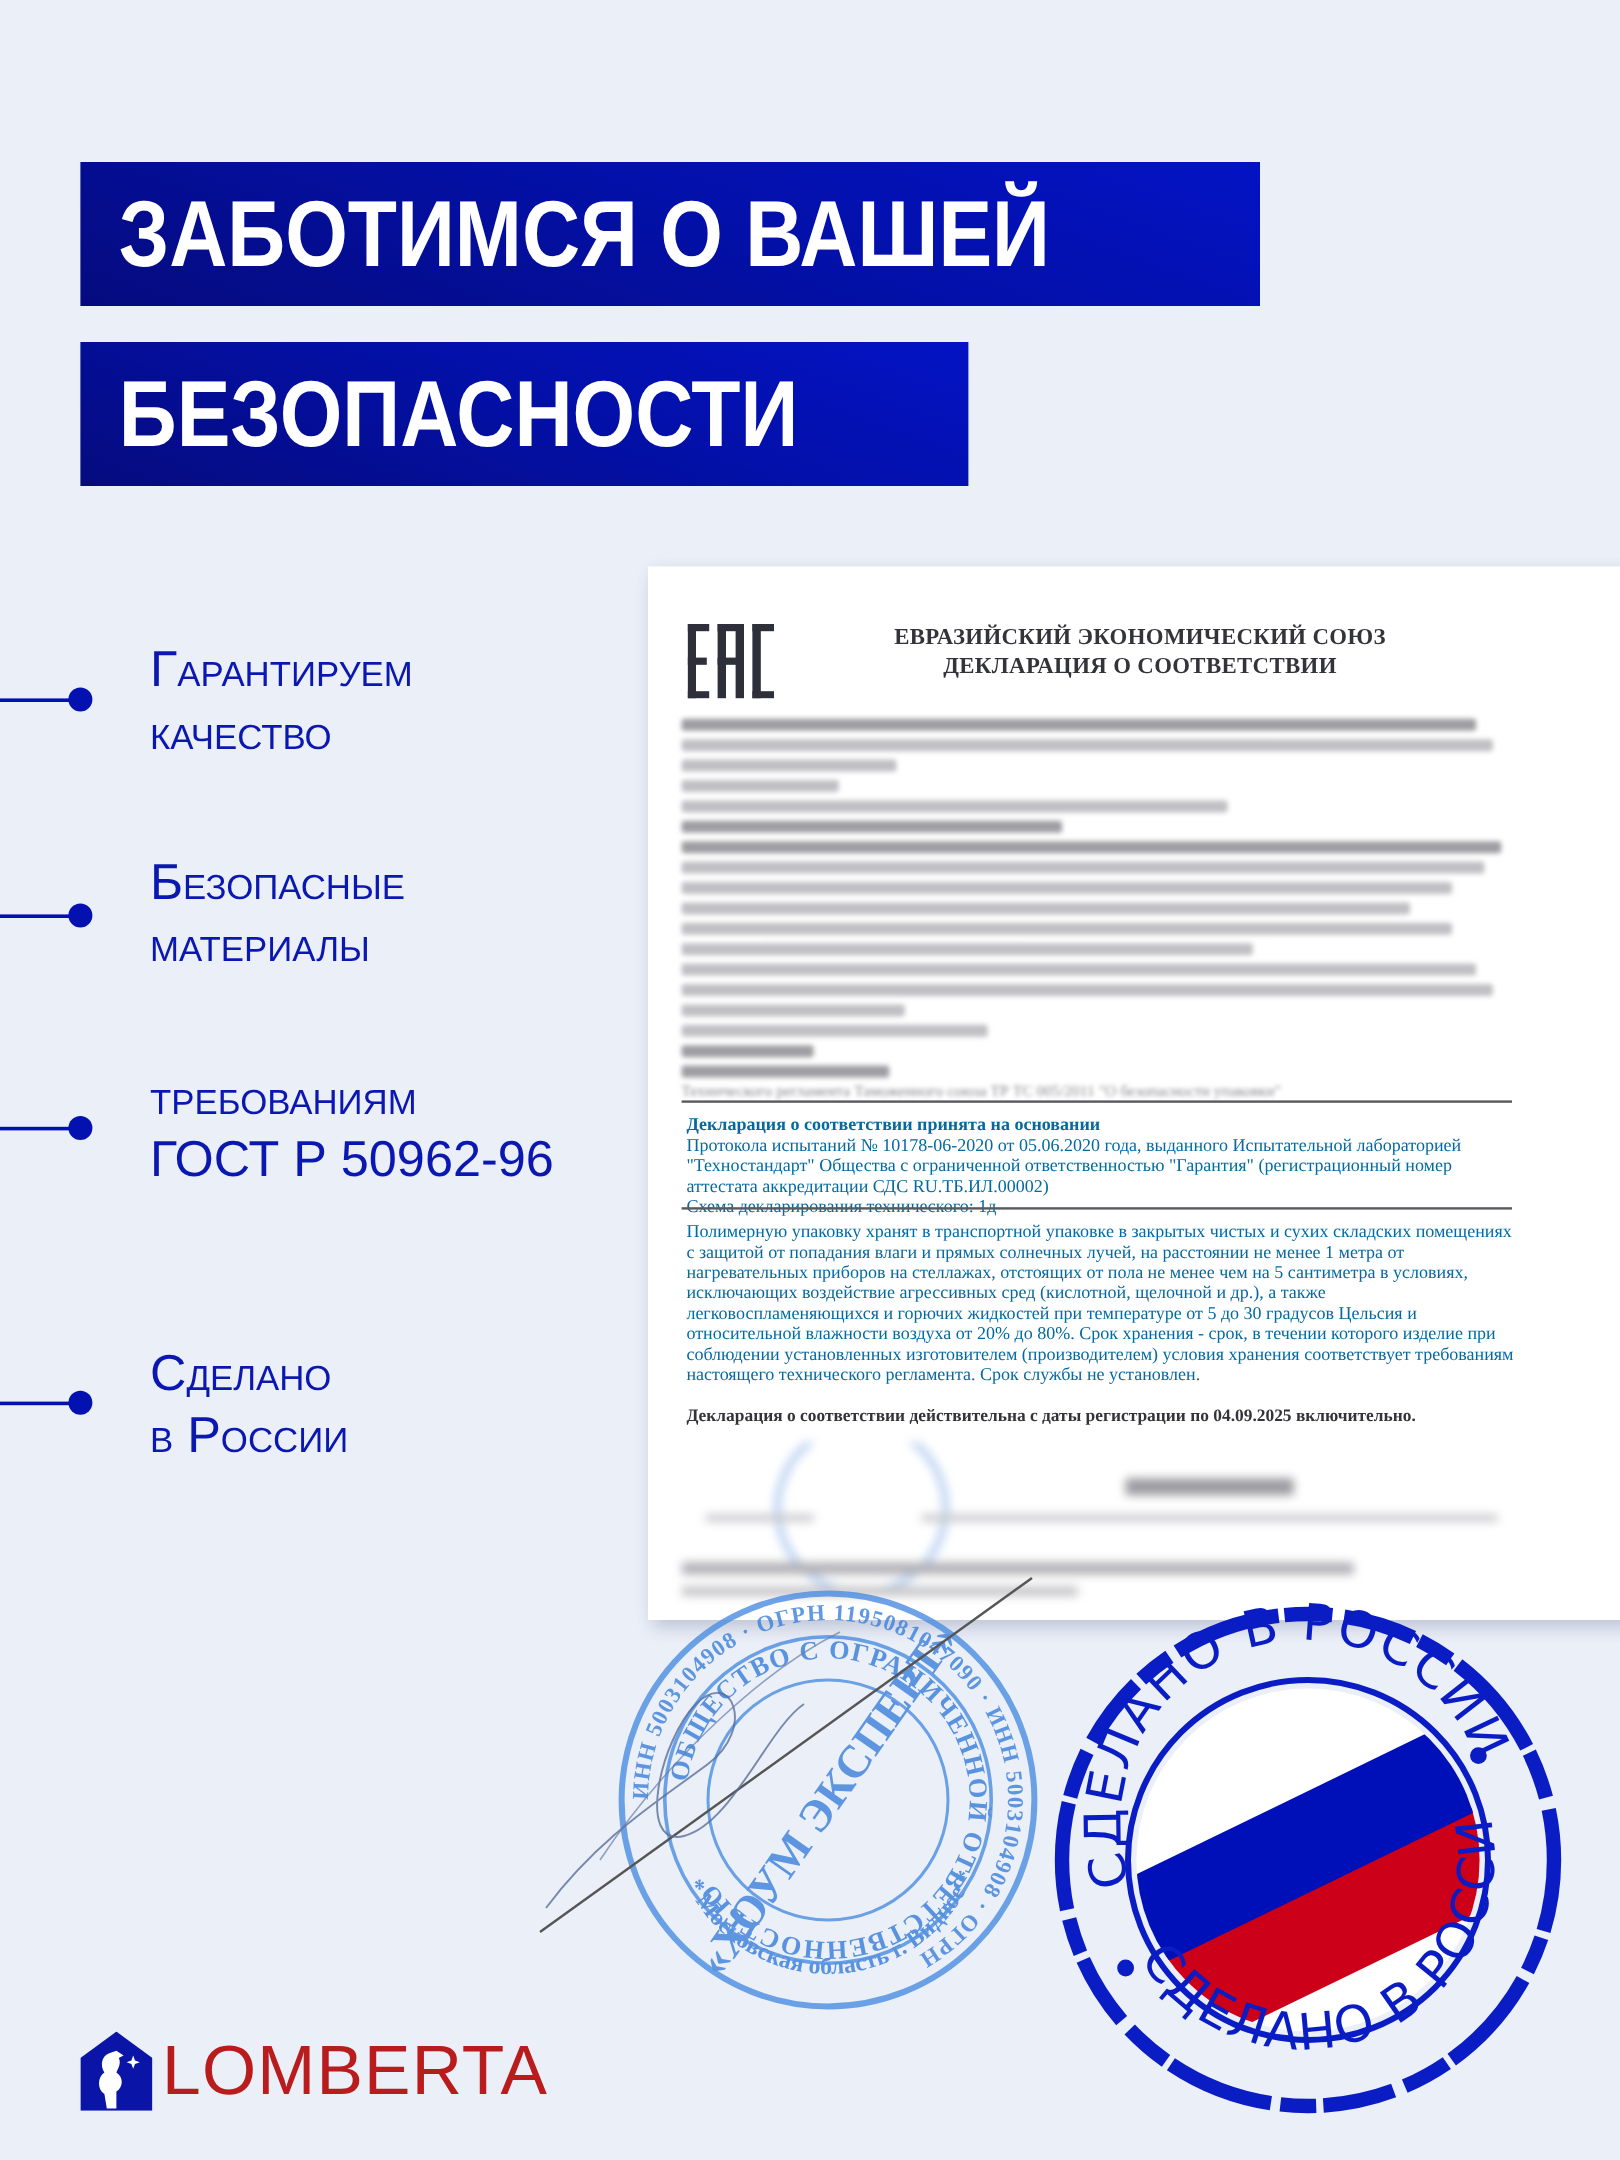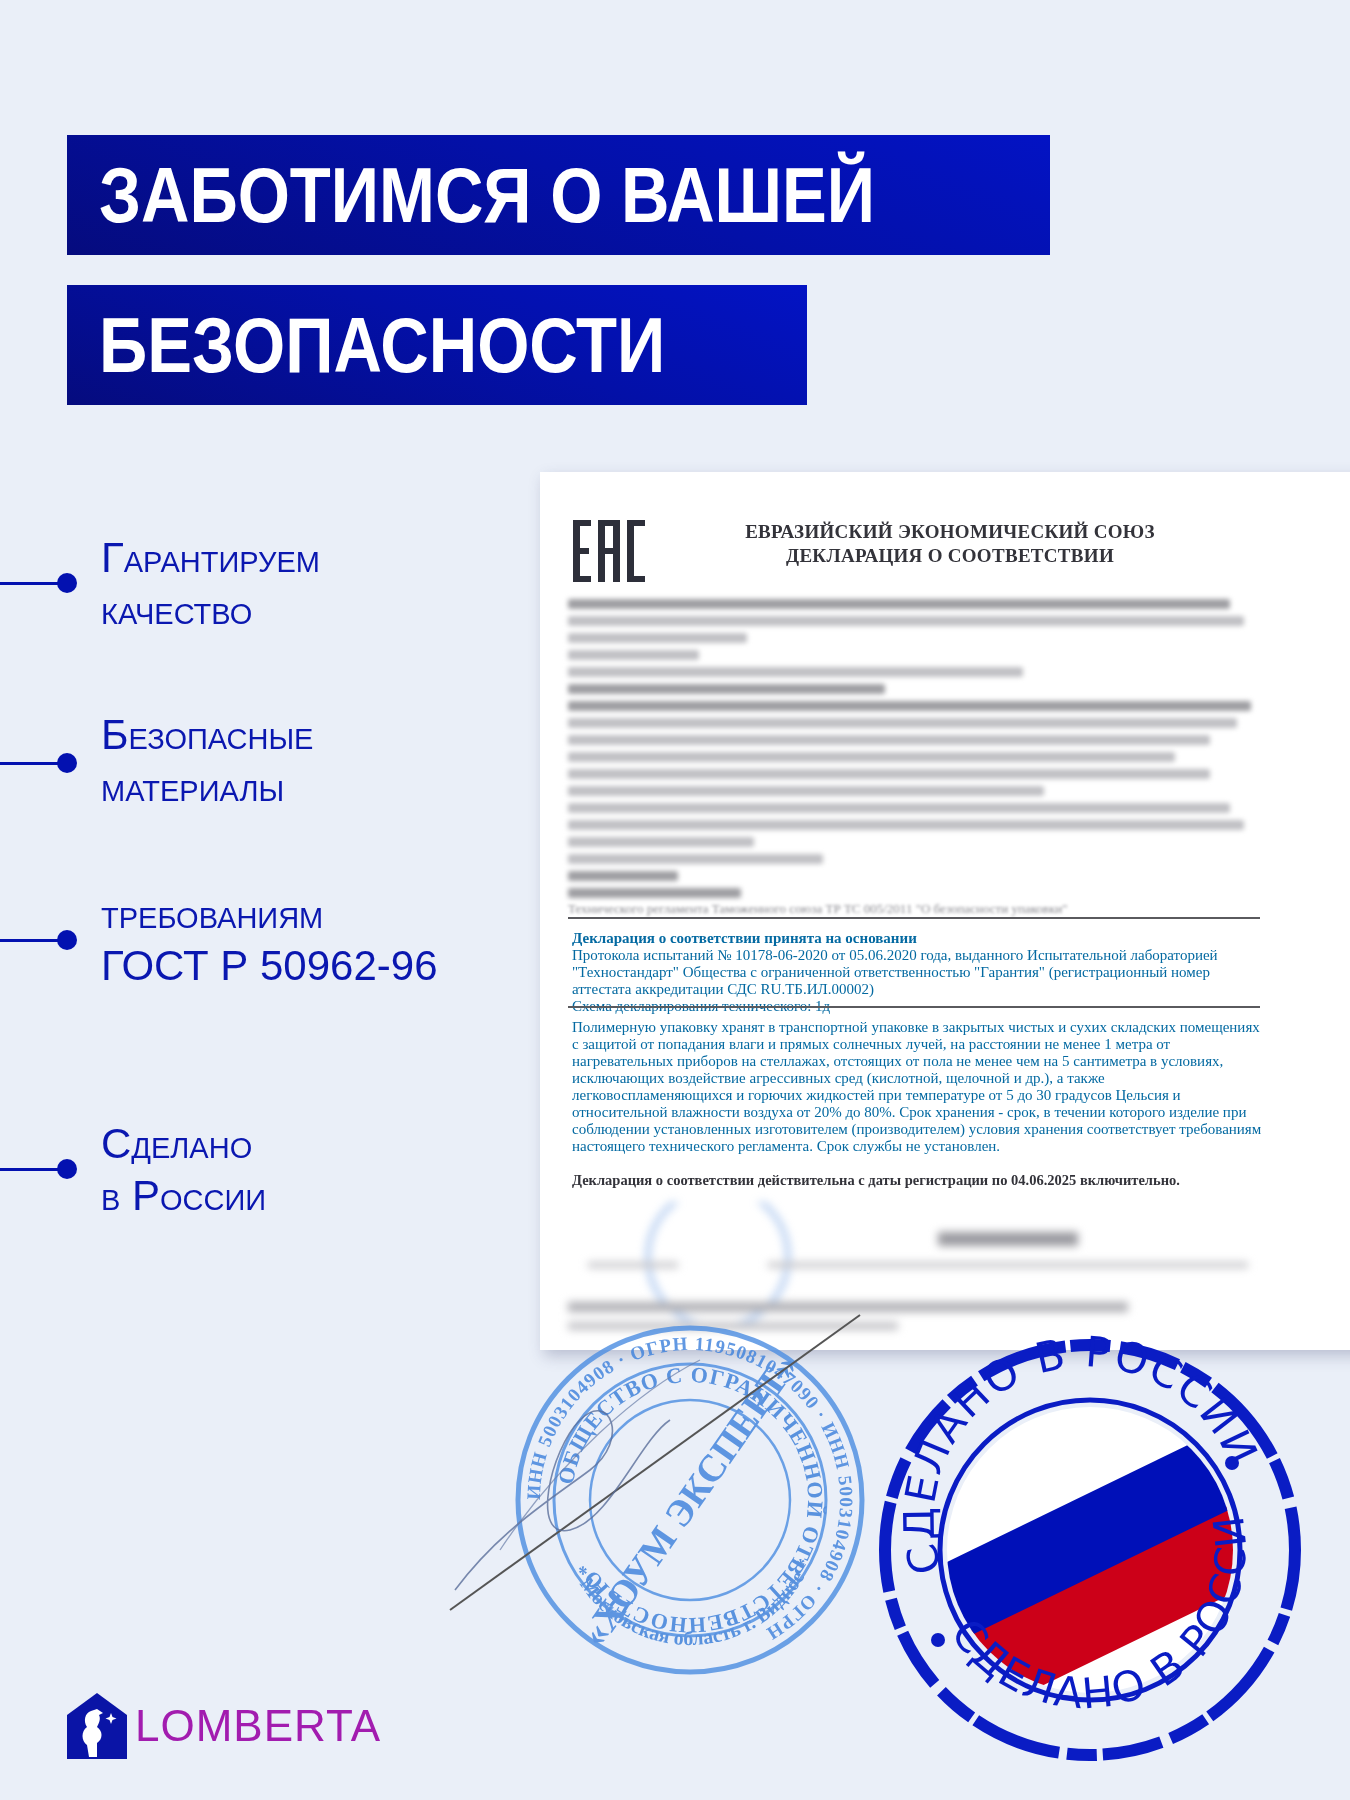--- a/index.html
+++ b/index.html
@@ -54,21 +54,21 @@
       left: 101px;
       top: 0;
       color: #0a17b0;
       font-family: "Liberation Sans", sans-serif;
       font-variant: small-caps;
       font-size: 42px;
       line-height: 52px;
       font-weight: 400;
       white-space: nowrap;
     }
-    .feature .text div { display: block; }
+    .feature .text div { display: block; margin-left: 24px; }
 
     #feature-1 { top: 532px; }
     #feature-1 .line { top: 50px; }
     #feature-1 .dot { top: 41px; }
     #feature-2 { top: 709px; }
     #feature-2 .line { top: 53px; }
     #feature-2 .dot { top: 44px; }
     #feature-3 { top: 888px; }
     #feature-3 .line { top: 51px; }
     #feature-3 .dot { top: 42px; }
@@ -190,23 +190,23 @@
       left: 67px;
       top: 1692px;
       height: 68px;
       display: flex;
       align-items: center;
     }
     #logo-icon { width: 60px; height: 66px; }
     #logo-text {
       margin-left: 8px;
       font-family: "Liberation Sans", sans-serif;
-      font-size: 44px;
+      font-size: 58px;
       font-weight: 400;
-      color: #a21caf;
+      color: #b91c1c;
       letter-spacing: 1px;
       line-height: 66px;
     }
   </style>
 </head>
 <body>
 
 <div id="banner-1" class="banner">
   <span>ЗАБОТИМСЯ О ВАШЕЙ</span>
 </div>
@@ -298,21 +298,21 @@
   <div class="doc-rule" style="top:445px;"></div>
   <div class="doc-section" style="top:447px;">
     <div class="heading">Декларация о соответствии принята на основании</div>
     <div>Протокола испытаний № 10178-06-2020 от 05.06.2020 года, выданного Испытательной лабораторией "Техностандарт" Общества с ограниченной ответственностью "Гарантия" (регистрационный номер аттестата аккредитации СДС RU.ТБ.ИЛ.00002)</div>
     <div>Схема декларирования технического: 1д</div>
   </div>
   <div class="doc-rule" style="top:534px; height:1.5px;"></div>
   <div class="doc-section" style="top:536px;">
     <div>Полимерную упаковку хранят в транспортной упаковке в закрытых чистых и сухих складских помещениях с защитой от попадания влаги и прямых солнечных лучей, на расстоянии не менее 1 метра от нагревательных приборов на стеллажах, отстоящих от пола не менее чем на 5 сантиметра в условиях, исключающих воздействие агрессивных сред (кислотной, щелочной и др.), а также легковоспламеняющихся и горючих жидкостей при температуре от 5 до 30 градусов Цельсия и относительной влажности воздуха от 20% до 80%.  Срок хранения - срок, в течении которого изделие при соблюдении установленных изготовителем (производителем) условия хранения соответствует требованиям настоящего технического регламента. Срок службы не установлен.</div>
   </div>
-  <div id="doc-validity">Декларация о соответствии действительна с даты регистрации по 04.06.2025 включительно.</div>
+  <div id="doc-validity">Декларация о соответствии действительна с даты регистрации по 04.09.2025 включительно.</div>
 
   <svg id="doc-blur-footer" viewBox="0 0 690 130">
     <circle cx="150" cy="55" r="70" fill="none" stroke="#8fb4ea" stroke-width="6" opacity="0.6"></circle>
     <rect x="20" y="60" width="90" height="6" fill="#c8c8cc"></rect>
     <rect x="200" y="60" width="480" height="6" fill="#c8c8cc"></rect>
     <rect x="370" y="30" width="140" height="14" fill="#9a9aa0"></rect>
     <rect x="0" y="100" width="560" height="10" fill="#b0b0b5"></rect>
     <rect x="0" y="120" width="330" height="8" fill="#c4c4c8"></rect>
   </svg>
 </div>

